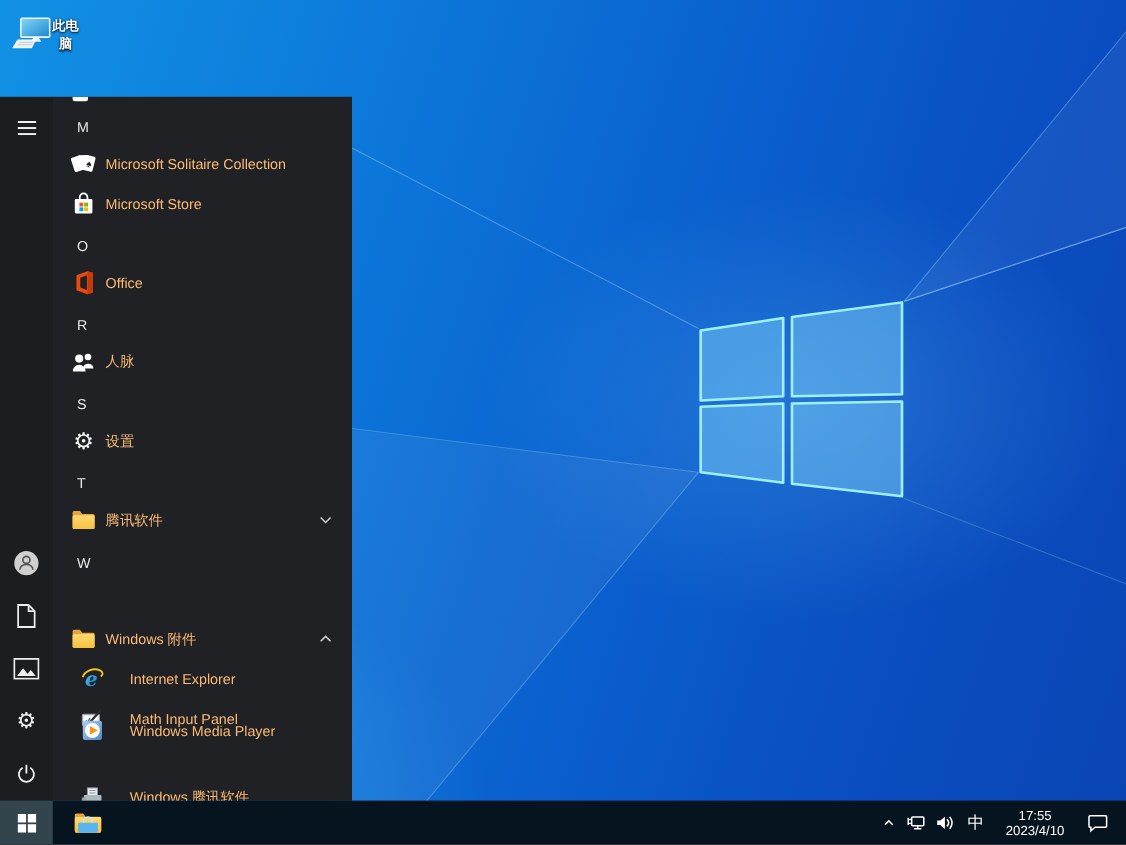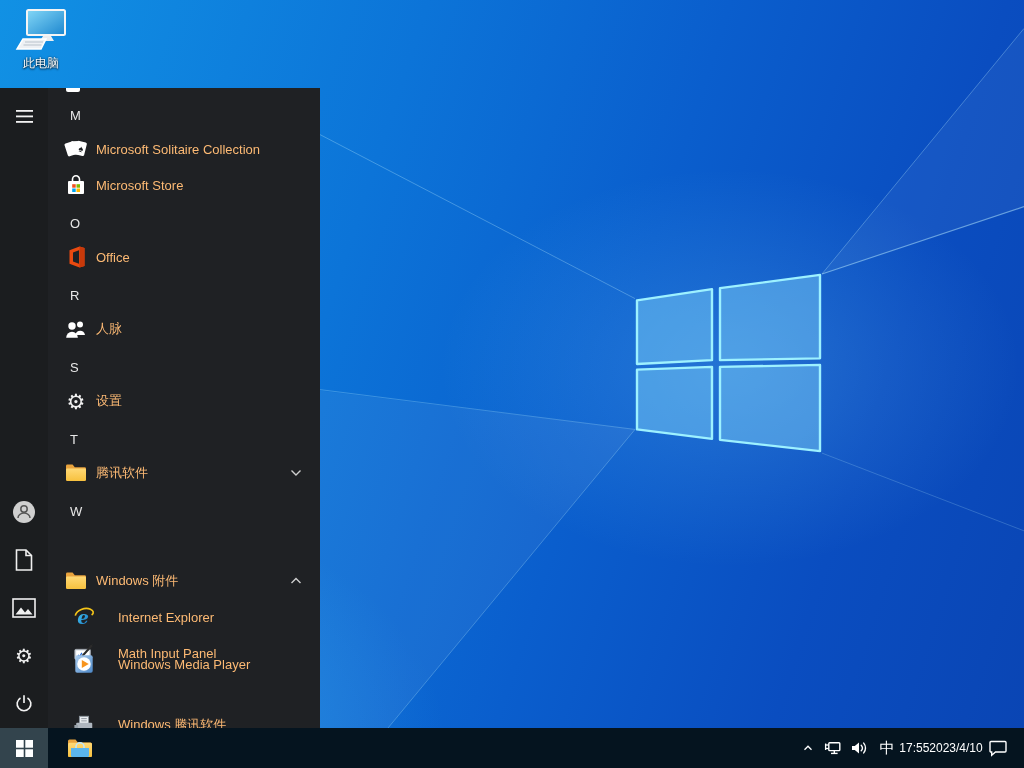--- a/index.html
+++ b/index.html
@@ -11,21 +11,21 @@
   #desktop {
     position:absolute; inset:0 0 40px 0;
     background:
       radial-gradient(ellipse 620px 400px at 6% 102%, rgba(70,200,255,.38), rgba(70,200,255,0) 62%),
       linear-gradient(108deg, #1191e4 0%, #0c74d8 34%, #0a5ecd 58%, #0a4dc0 80%, #0a45b4 100%);
   }
   #wall-svg { position:absolute; inset:0; width:100%; height:100%; }
 
   .desktop-icon {
     position:absolute; left:10px; top:8px; width:62px;
-    display:flex; flex-direction:column; align-items:center; cursor:default;
+    display:flex; flex-direction:row; align-items:center; cursor:default;font-weight:bold;
   }
   .desktop-icon .label {
     margin-top:1px; font-size:12px; color:#fff; text-align:center;
     text-shadow:0 1px 2px rgba(0,0,0,.85), 0 0 2px rgba(0,0,0,.6);
   }
 
   
   #start-menu {
     position:absolute; left:0; top:88px; width:320px; height:640px;
     background:#1f2124; overflow:hidden; color:#f2f2f2;
@@ -44,21 +44,21 @@
   .row .chev { position:absolute; right:18px; top:14px; }
   .sliver { position:absolute; left:18px; top:0; width:14px; height:4px; background:#fff; border-radius:0 0 2px 2px; }
 
   
   #taskbar { position:absolute; left:0; bottom:0; width:1024px; height:40px; background:#05141f; display:flex; align-items:stretch; }
   #start-button { width:48px; height:40px; background:#33444d; display:flex; align-items:center; justify-content:center; cursor:pointer; }
   .task-btn { width:48px; height:40px; display:flex; align-items:center; justify-content:center; cursor:pointer; }
   #tray { position:absolute; right:8px; top:0; height:40px; display:flex; align-items:center; }
   .tray-btn { height:40px; display:flex; align-items:center; justify-content:center; cursor:pointer; color:#fff; }
   #tray-ime { width:30px; font-size:15px; }
-  #tray-clock { width:78px; flex-direction:row; font-size:12px; line-height:14px; text-align:left; }
+  #tray-clock { width:78px; flex-direction:column; font-size:12px; line-height:14px; text-align:left; }
 </style>
 </head>
 <body>
 
 <svg width="0" height="0" style="position:absolute">
   <defs>
     <linearGradient id="g-folder" x1="0" y1="0" x2="0" y2="1">
       <stop offset="0" stop-color="#ffd976"></stop>
         <stop offset="1" stop-color="#f7c13e"></stop>
     </linearGradient>

